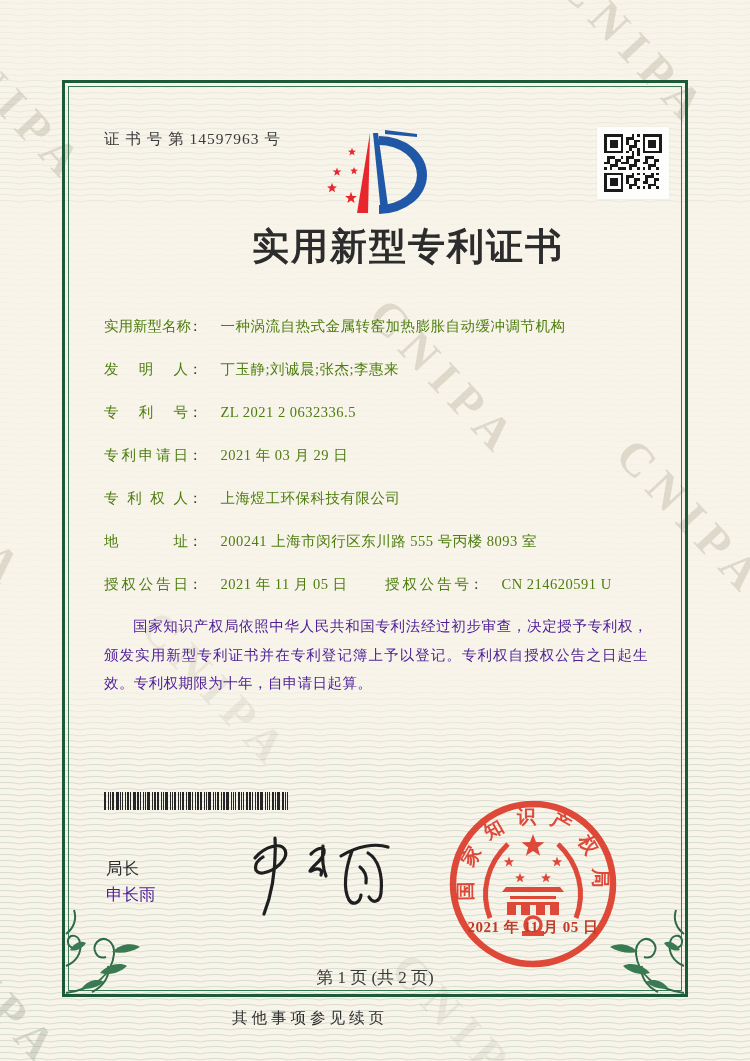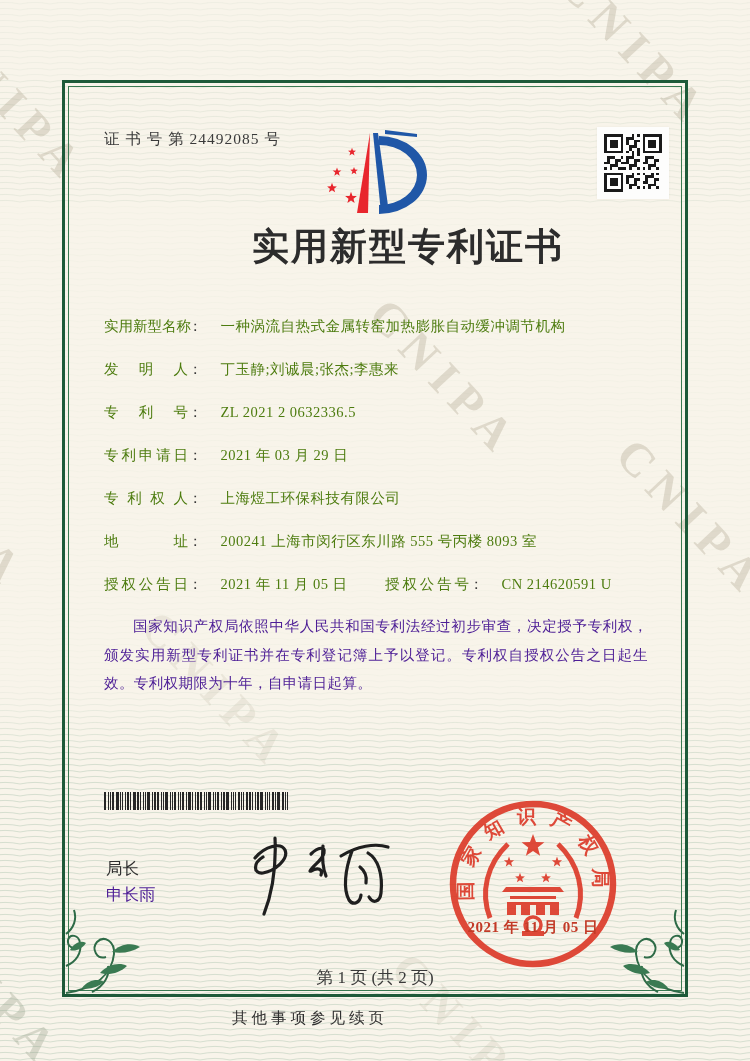--- a/index.html
+++ b/index.html
@@ -277,21 +277,21 @@
       <path d="M66,934 C74,928 77,919 74,910"></path>
     </g>
     <g fill="#3a7a52" transform="translate(750,0) scale(-1,1)">
       <path d="M112,952 C120,944 132,942 140,947 C132,952 122,954 112,952 Z"></path>
       <path d="M100,973 C108,964 120,962 127,966 C120,973 108,976 100,973 Z"></path>
       <path d="M82,988 C88,980 98,978 104,982 C97,988 88,990 82,988 Z"></path>
       <path d="M70,950 C74,943 81,940 86,943 C82,949 75,952 70,950 Z"></path>
     </g>
   </svg>
 
-<div class="abs cert-number">证 书 号 第 24492085 号</div>
+<div class="abs cert-number">证 书 号 第 14597963 号</div>
 
 <div class="abs qr-patch">
   <svg id="qr" width="58" height="58" viewBox="0 0 21 21" shape-rendering="crispEdges">
       <rect x="0" y="0" width="7" height="7" fill="#1a1a1a"></rect>
       <rect x="1" y="1" width="5" height="5" fill="#fff"></rect>
       <rect x="2" y="2" width="3" height="3" fill="#1a1a1a"></rect>
       <rect x="14" y="0" width="7" height="7" fill="#1a1a1a"></rect>
       <rect x="15" y="1" width="5" height="5" fill="#fff"></rect>
       <rect x="16" y="2" width="3" height="3" fill="#1a1a1a"></rect>
       <rect x="0" y="14" width="7" height="7" fill="#1a1a1a"></rect>

